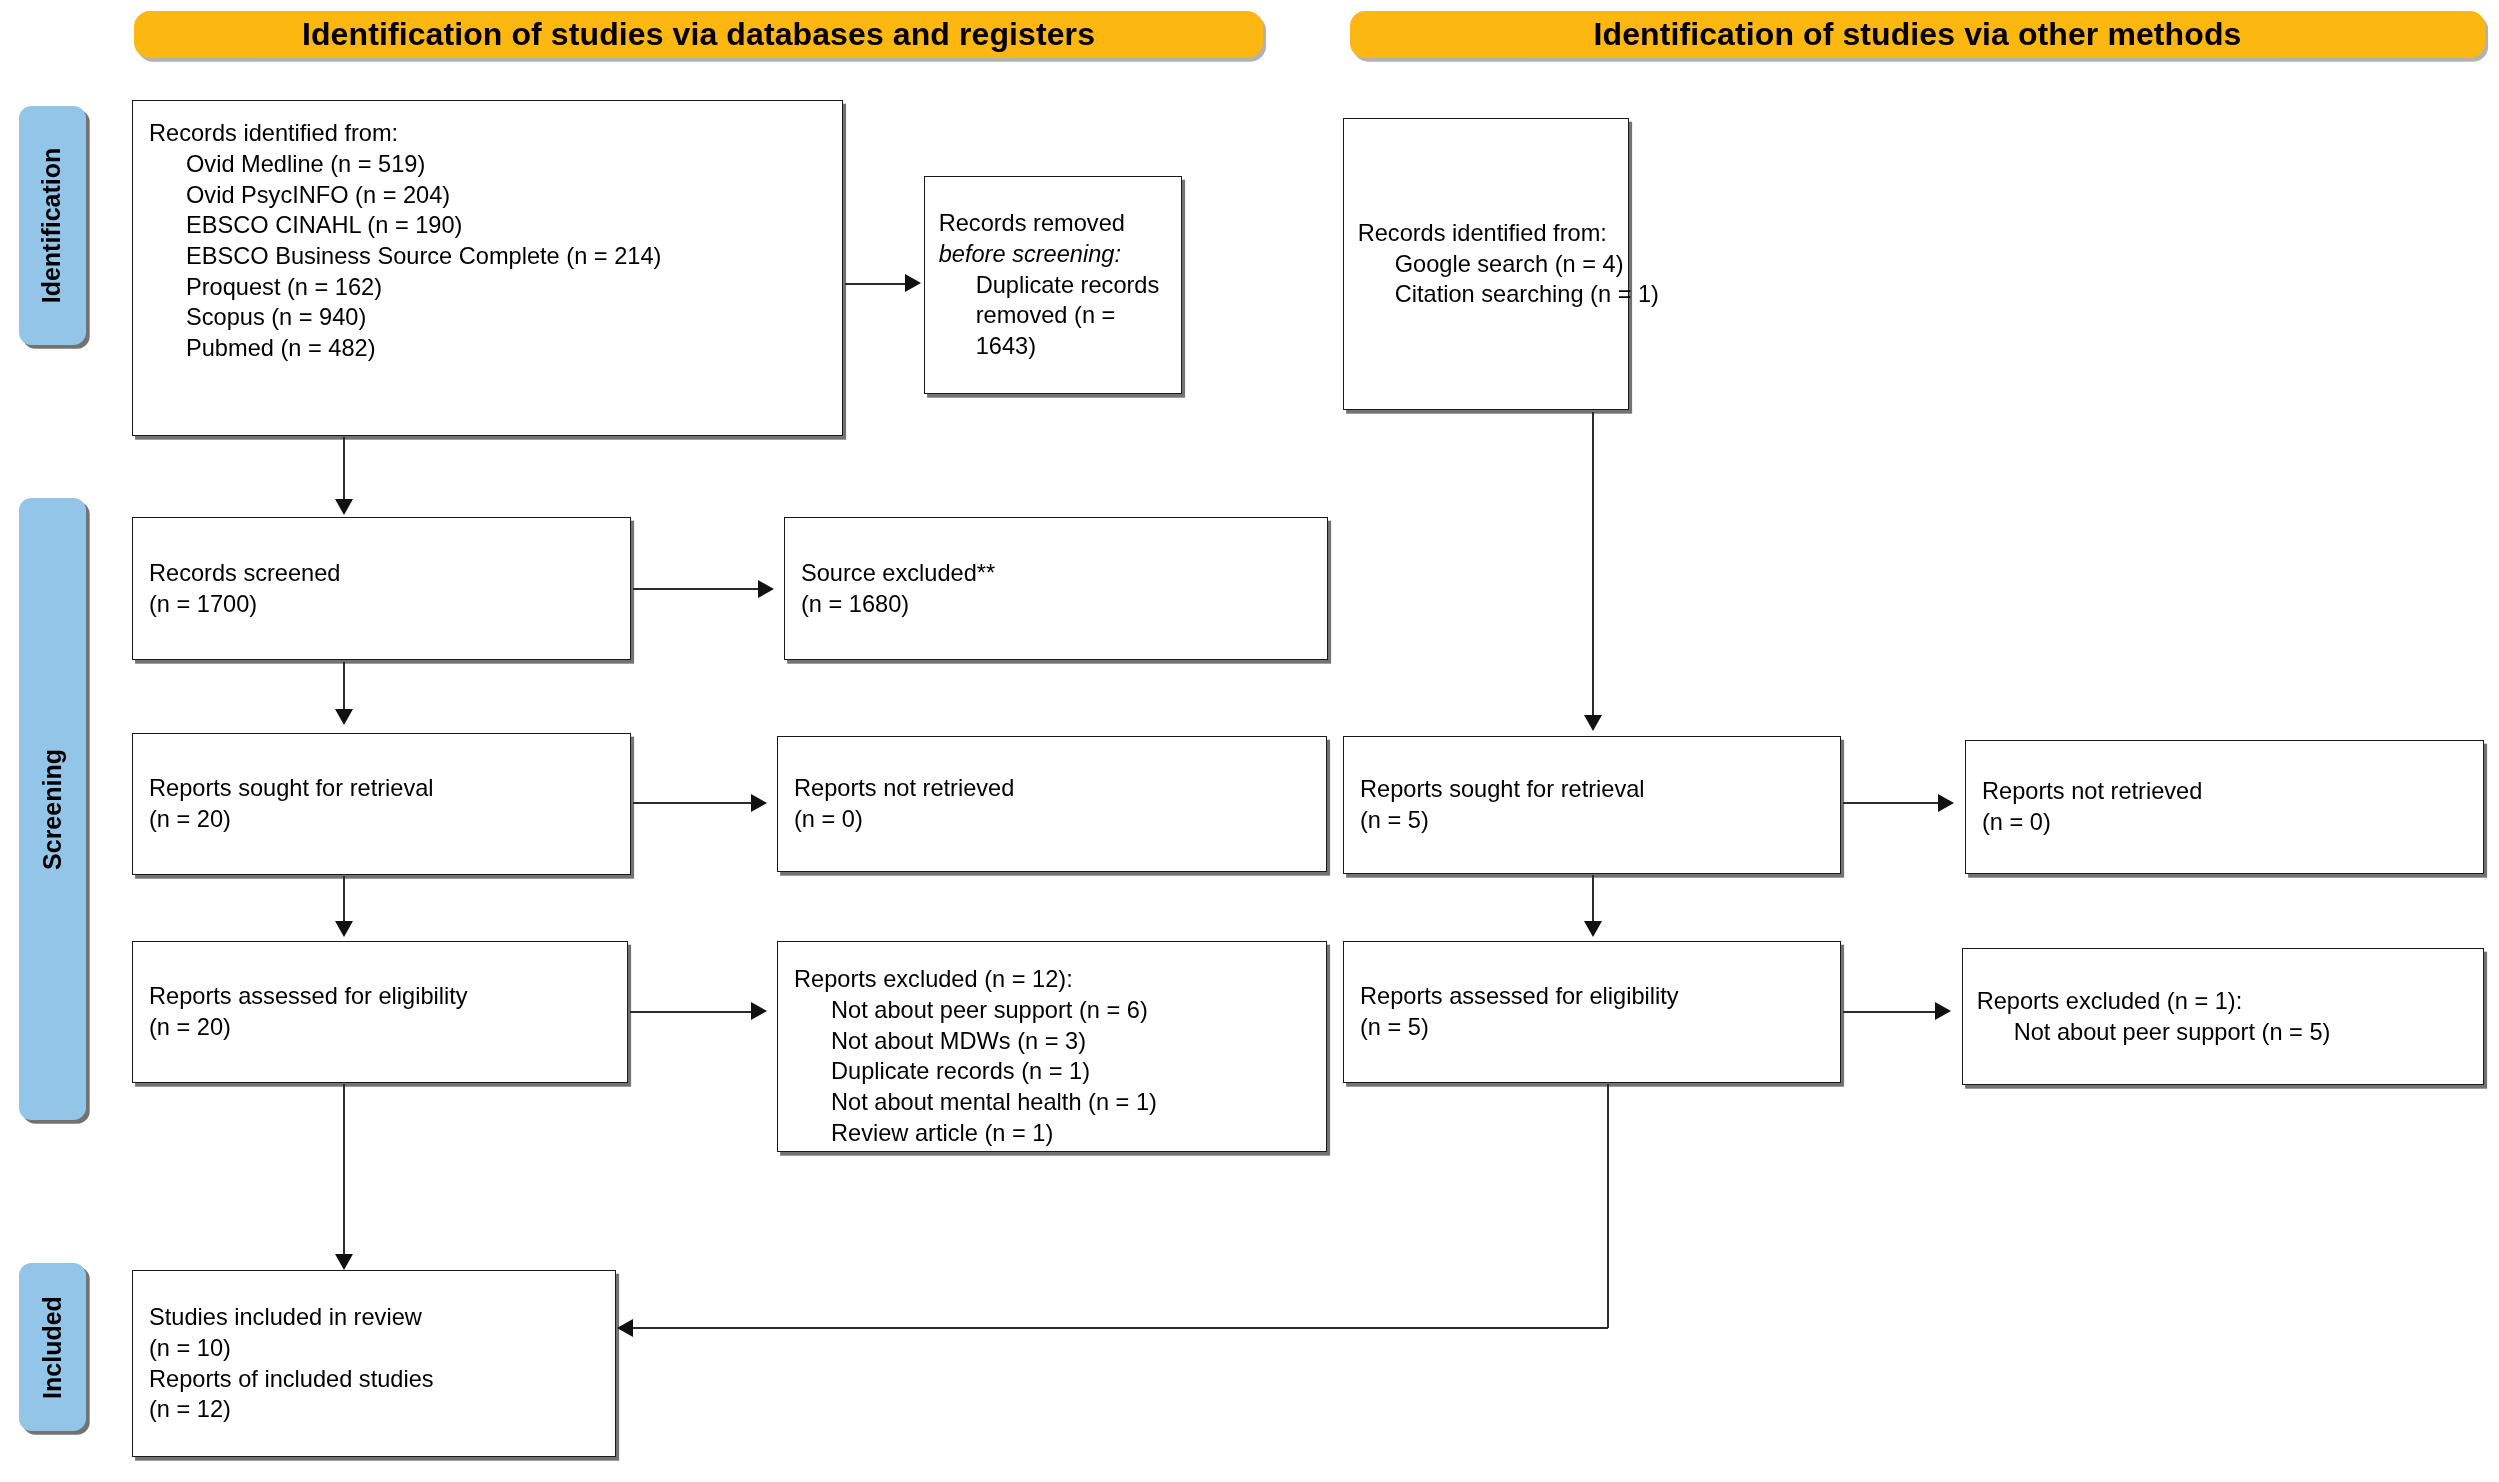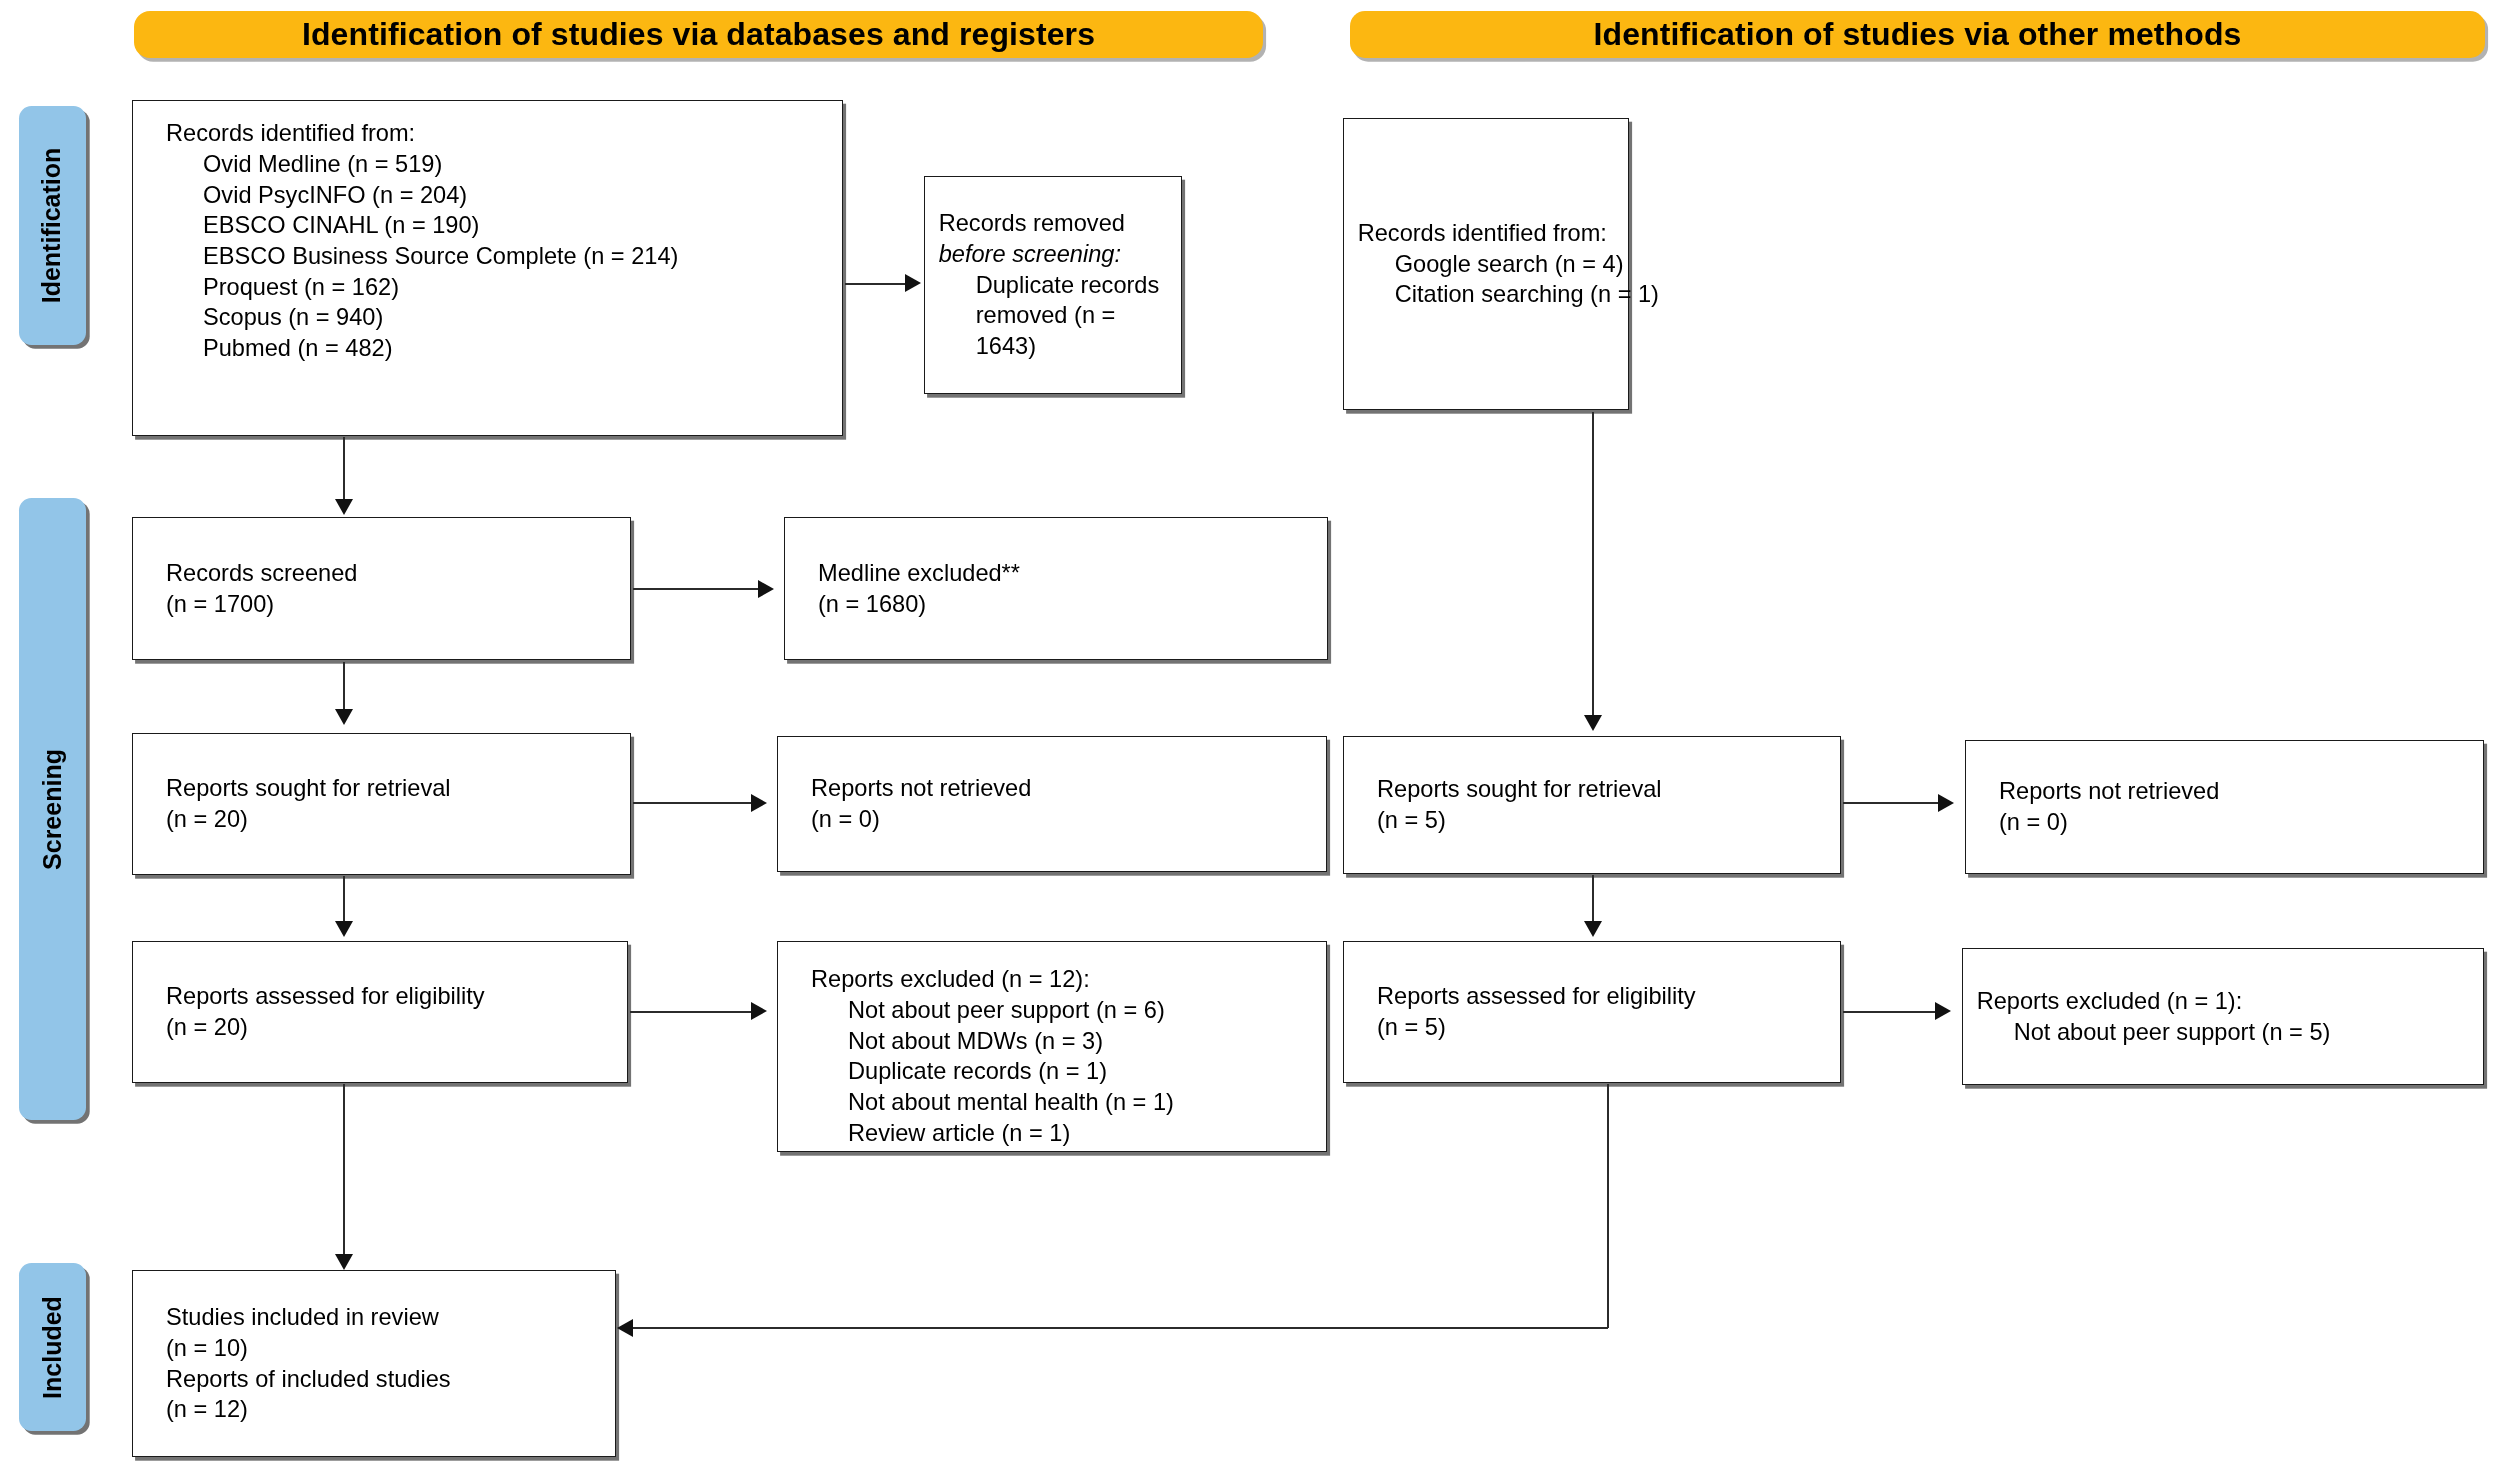--- a/index.html
+++ b/index.html
@@ -10,21 +10,21 @@
           display:flex;align-items:center;justify-content:center;
           color:#000;font-weight:bold;font-size:32px;letter-spacing:0.1px;}
   .sidebar{position:absolute;background:#92C5E8;border-radius:12.4px;
            box-shadow:3.7px 3.7px 0 rgba(0,0,0,.55);
            display:flex;align-items:center;justify-content:center;}
   .sidebar span{transform:rotate(-90deg);white-space:nowrap;
                 font-weight:bold;font-size:25px;color:#000;}
   .box{position:absolute;background:#fff;border:1.9px solid #1a1a1a;
        box-shadow:3.1px 3.7px 0 rgba(0,0,0,.55);
        display:flex;flex-direction:column;justify-content:center;
-       box-sizing:border-box;padding:0 0 0 33px;}
+       box-sizing:border-box;padding:0 0 0 16px;}
   .box .ln{font-size:23.6px;line-height:1.30;color:#000;white-space:nowrap;}
   .box .ln.ind{padding-left:37px;}
   .box .ln.it{font-style:italic;}
   .box.top-align{justify-content:flex-start;padding-top:17.4px;}
   .vline{position:absolute;background:#2b2b2b;width:1.9px;}
   .hline{position:absolute;background:#2b2b2b;height:1.9px;}
   .arrow-d{position:absolute;width:0;height:0;
            border-left:9.3px solid transparent;border-right:9.3px solid transparent;
            border-top:16px solid #111;}
   .arrow-r{position:absolute;width:0;height:0;
@@ -83,21 +83,21 @@
 
   <div class="vline" style="left:343px;top:437px;height:65px;"></div>
   <div class="arrow-d" style="left:335px;top:499px;"></div>
 
   <div class="box" style="left:132px;top:517px;width:499px;height:143px;">
     <div class="ln">Records screened</div>
     <div class="ln">(n = 1700)</div>
   </div>
 
   <div class="box" style="left:784px;top:517px;width:544px;height:143px;">
-    <div class="ln">Medline excluded**</div>
+    <div class="ln">Source excluded**</div>
     <div class="ln">(n = 1680)</div>
   </div>
 
   <div class="hline" style="left:633px;top:588px;width:126px;"></div>
   <div class="arrow-r" style="left:758px;top:580px;"></div>
 
   <div class="vline" style="left:343px;top:662px;height:49px;"></div>
   <div class="arrow-d" style="left:335px;top:709px;"></div>
 
   <div class="box" style="left:132px;top:733px;width:499px;height:142px;">

